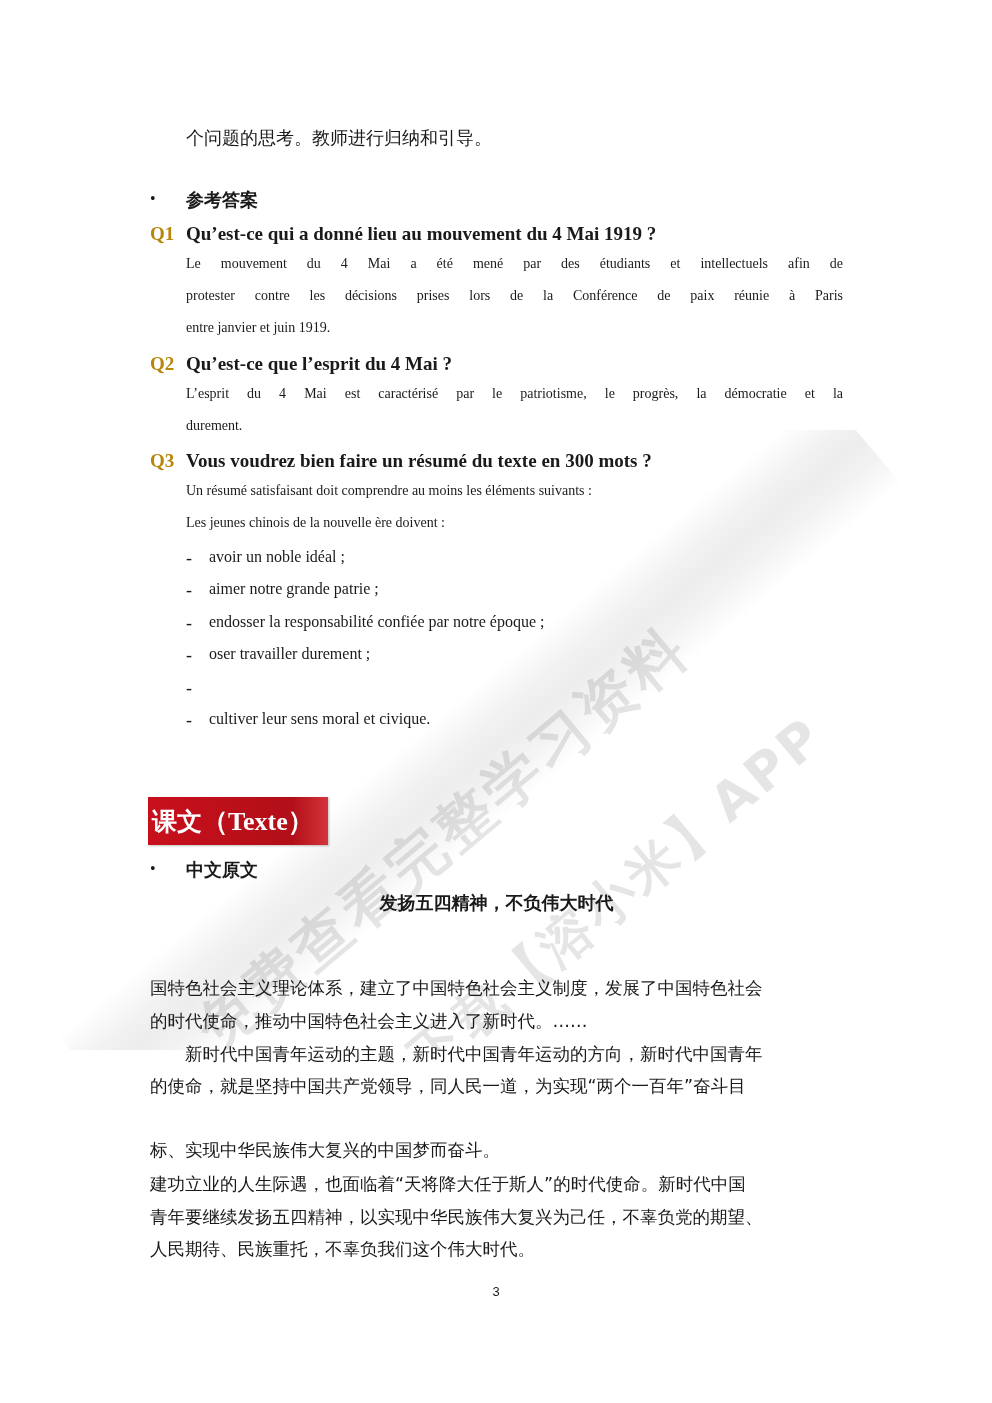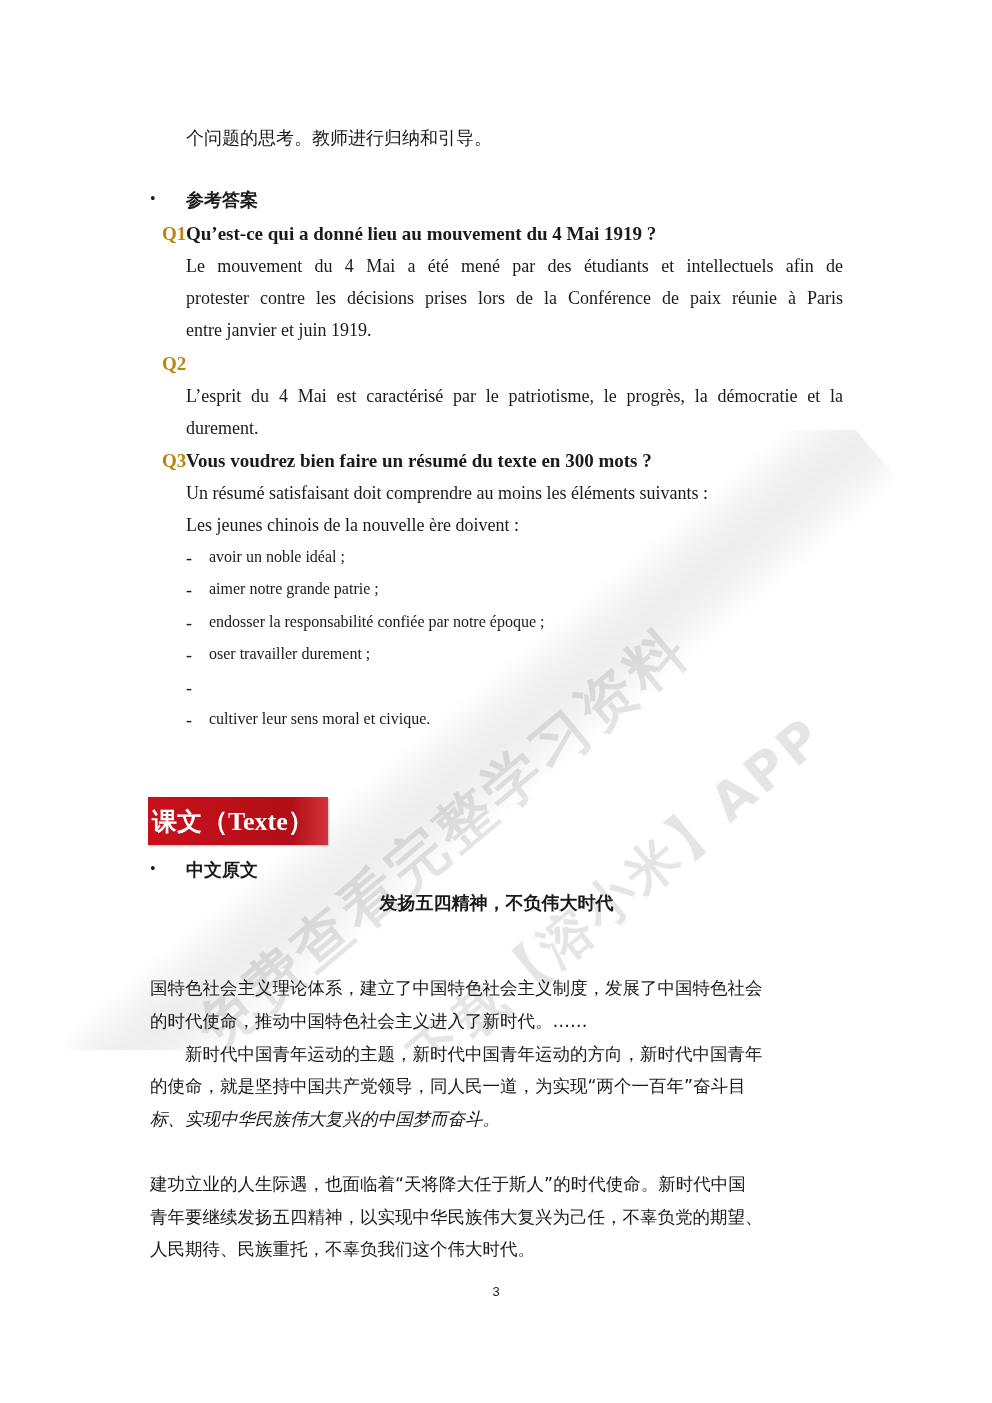--- a/index.html
+++ b/index.html
@@ -12,23 +12,23 @@
              transform: rotate(-40deg); transform-origin: center;
              background: linear-gradient(180deg, rgba(0,0,0,0) 0%, rgba(0,0,0,0.05) 30%, rgba(0,0,0,0.07) 50%, rgba(0,0,0,0.05) 70%, rgba(0,0,0,0) 100%); }
   .wm-text { position: absolute; left: 60px; top: 280px; width: 900px; transform: rotate(-40deg);
              font-family: "DejaVu Sans", sans-serif; font-weight: bold; font-size: 58px;
              color: rgba(0,0,0,0.10); white-space: nowrap; letter-spacing: 4px; }
   .wm-text2 { top: 345px; left: 230px; font-size: 52px; }
   .cn { font-family: "DejaVu Sans", sans-serif; font-size: 17px; }
   .line { position: absolute; white-space: nowrap; font-size: 18px; line-height: 24px; }
   .justify { text-align: justify; text-align-last: justify; }
   .bullet { position: absolute; left: 150px; font-size: 16px; }
-  .qlabel { position: absolute; left: 162px; color: #b8860b; font-weight: bold; font-size: 19px; }
+  .qlabel { position: absolute; left: 150px; color: #b8860b; font-weight: bold; font-size: 19px; }
   .qtext { position: absolute; left: 186px; font-weight: bold; font-size: 19px; white-space: nowrap; }
-  .ans { position: absolute; left: 186px; width: 657px; font-size: 18px; white-space: nowrap; }
+  .ans { position: absolute; left: 186px; width: 657px; font-size: 14px; white-space: nowrap; }
   .dash { position: absolute; left: 186px; font-size: 18px; }
   .item { position: absolute; left: 209px; font-size: 16px; white-space: nowrap; }
   .section-head { position: absolute; left: 148px; top: 797px; height: 44px; padding: 4px 14px 0 4px;
                   background: linear-gradient(90deg, #c8101c 0%, #b20f18 80%, #d4343b 100%);
                   color: #ffffff; font-weight: bold; font-size: 25px; line-height: 42px;
                   font-family: "DejaVu Sans", sans-serif; box-shadow: 1px 1px 2px rgba(0,0,0,0.25); }
   .section-head .latin { font-family: "Liberation Serif", serif; font-size: 26px; }
   .title-cn { position: absolute; left: 150px; width: 693px; text-align: center; top: 891px;
               font-family: "DejaVu Sans", sans-serif; font-weight: bold; font-size: 18px; }
   .para { position: absolute; left: 150px; width: 693px; font-family: "DejaVu Sans", sans-serif;
@@ -52,20 +52,21 @@
   <div class="bullet" style="top:190px;">•</div>
   <div class="line cn" style="left:186px; top:188px; font-weight:bold;">参考答案</div>
 
   <div class="qlabel" style="top:223px;">Q1</div>
   <div class="qtext" style="top:223px;">Qu’est-ce qui a donné lieu au mouvement du 4 Mai 1919 ?</div>
   <div class="ans justify" style="top:256px;">Le mouvement du 4 Mai a été mené par des étudiants et intellectuels afin de</div>
   <div class="ans justify" style="top:288px;">protester contre les décisions prises lors de la Conférence de paix réunie à Paris</div>
   <div class="ans" style="top:320px;">entre janvier et juin 1919.</div>
 
   <div class="qlabel" style="top:353px;">Q2</div>
+  <div class="qtext" style="top:353px;">Qu’est-ce que l’esprit du 4 Mai ?</div>
   <div class="ans justify" style="top:386px;">L’esprit du 4 Mai est caractérisé par le patriotisme, le progrès, la démocratie et la</div>
   <div class="ans" style="top:418px;">durement.</div>
 
   <div class="qlabel" style="top:450px;">Q3</div>
   <div class="qtext" style="top:450px;">Vous voudrez bien faire un résumé du texte en 300 mots ?</div>
   <div class="ans" style="top:515px;">Les jeunes chinois de la nouvelle ère doivent :</div>
   <div class="ans" style="top:483px;">Un résumé satisfaisant doit comprendre au moins les éléments suivants :</div>
 
   <div class="dash" style="top:548px;">-</div>
   <div class="item" style="top:548px;">avoir un noble idéal ;</div>
@@ -85,19 +86,19 @@
 
   <div class="bullet" style="top:860px;">•</div>
   <div class="line cn" style="left:186px; top:858px; font-weight:bold;">中文原文</div>
 
   <div class="title-cn">发扬五四精神，不负伟大时代</div>
 
   <div class="para" style="top:976px;">国特色社会主义理论体系，建立了中国特色社会主义制度，发展了中国特色社会</div>
   <div class="para" style="top:1009px;">的时代使命，推动中国特色社会主义进入了新时代。……</div>
   <div class="para" style="top:1042px;">　　新时代中国青年运动的主题，新时代中国青年运动的方向，新时代中国青年</div>
   <div class="para" style="top:1074px;">的使命，就是坚持中国共产党领导，同人民一道，为实现“两个一百年”奋斗目</div>
-  <div class="para" style="top:1107px;font-style:italic;">标、实现中华民族伟大复兴的中国梦而奋斗。</div>
+  <div class="para" style="top:1138px;">标、实现中华民族伟大复兴的中国梦而奋斗。</div>
   <div class="para" style="top:1172px;">建功立业的人生际遇，也面临着“天将降大任于斯人”的时代使命。新时代中国</div>
   <div class="para" style="top:1205px;">青年要继续发扬五四精神，以实现中华民族伟大复兴为己任，不辜负党的期望、</div>
   <div class="para" style="top:1237px;">人民期待、民族重托，不辜负我们这个伟大时代。</div>
 
   <div class="pagenum">3</div>
 </div>
 
 </body></html>

